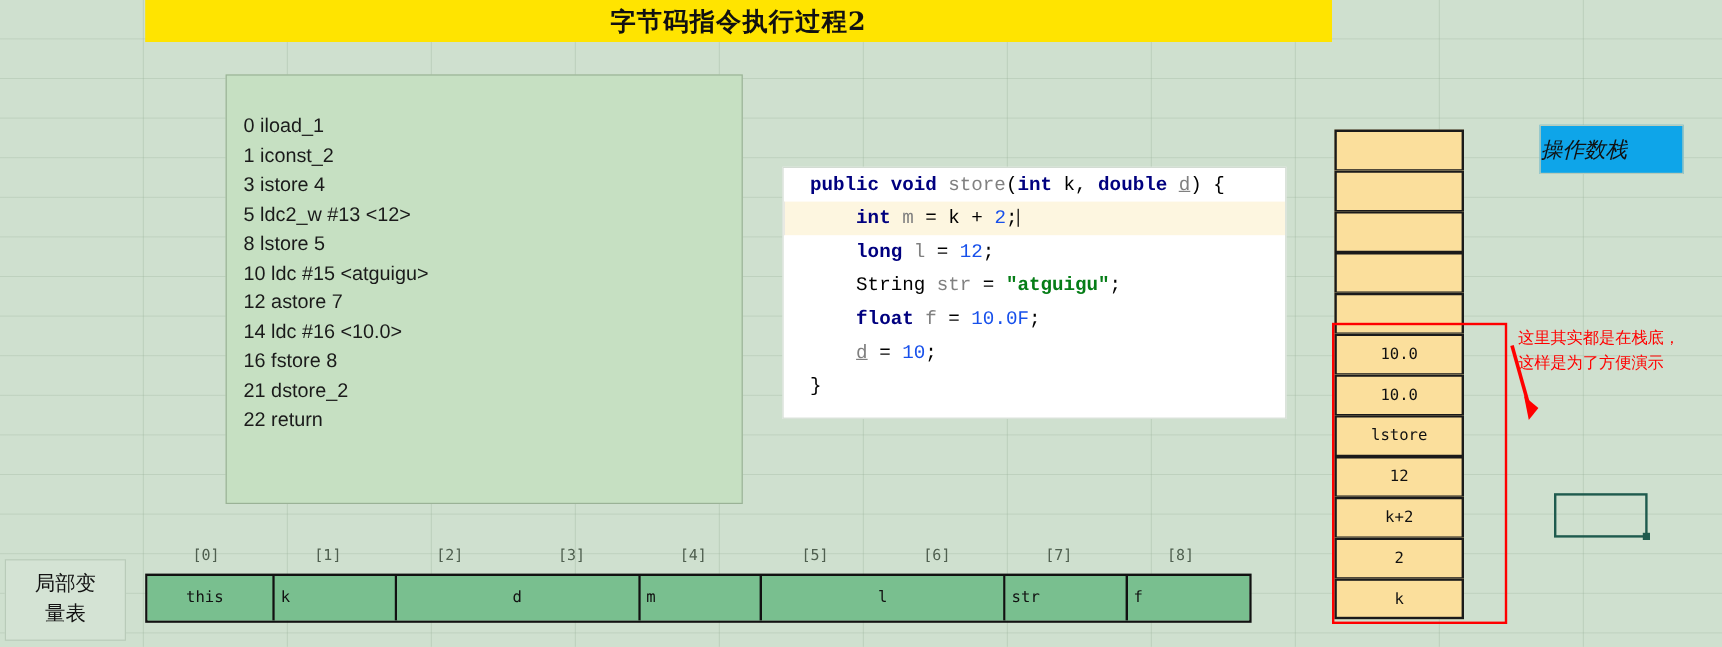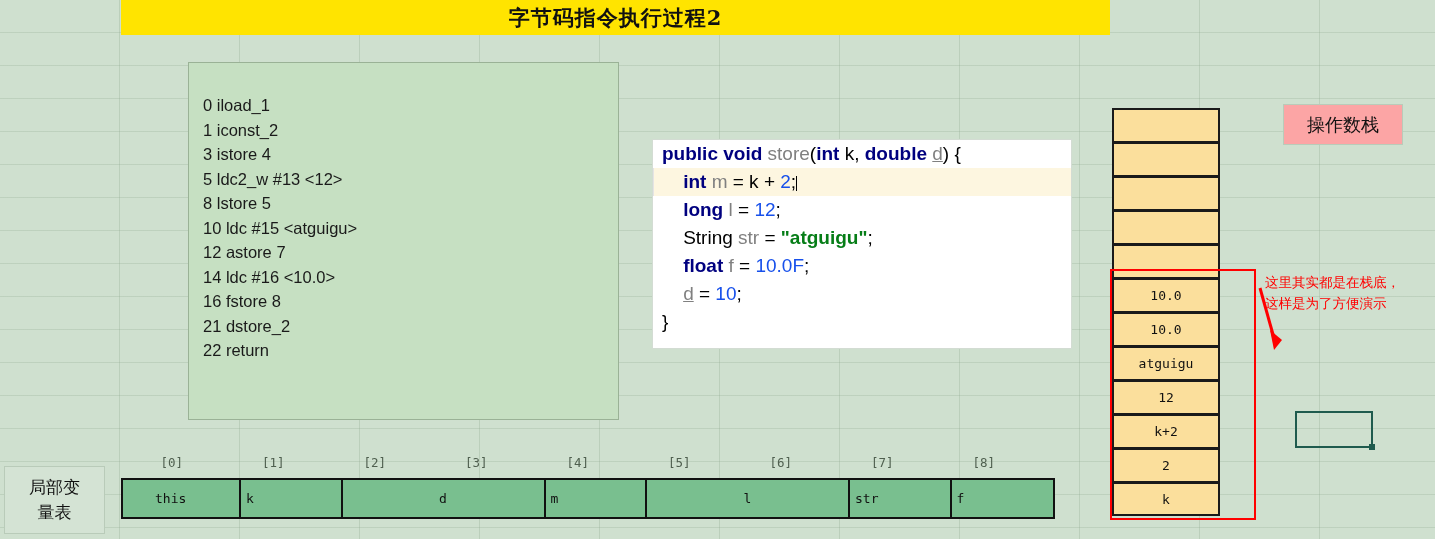--- a/index.html
+++ b/index.html
@@ -65,25 +65,25 @@
   
   #code-panel {
     left: 652px; top: 139px;
     width: 420px; height: 210px;
     background: #ffffff;
     border: 1px solid #d3dcd3;
     box-sizing: border-box;
     overflow: hidden;
   }
   #code-panel .crow {
-    font-family: Liberation Sans, sans-serif;
-    font-size: 19px;
+    font-family: Liberation Mono, monospace;
+    font-size: 16px;
     line-height: 28px;
     white-space: pre;
-    padding-left: 9px;
+    padding-left: 22px;
     position: relative;
   }
   #code-panel .crow.hl {
     background: #fdf6e0;
   }
   #code-panel .crow.hl::before {
     content: "";
     position: absolute;
     left: 0; top: 0; bottom: 0;
     width: 1px;
@@ -145,27 +145,28 @@
   #stack-note-arrow {
     left: 1248px; top: 286px;
     width: 60px; height: 70px;
   }
 
   
   #operand-stack-label {
     left: 1283px; top: 104px;
     width: 118px; height: 39px;
     border: 1px solid #b9cbb9;
-    background: #fca5a5;
-    display: flex;
-    align-items: center;
-    justify-content: center;
+    background: #0ea5e9;
+    display: flex;
+    align-items: center;
+    justify-content: flex-start;
     font-family: "DejaVu Serif", "Liberation Serif", serif;
     font-size: 18px;
     color: #111;
+    font-style: italic;
   }
 
   
   #empty-textbox {
     left: 1295px; top: 411px;
     width: 78px; height: 37px;
     border: 2px solid #1f5b4e;
     background: transparent;
     box-sizing: border-box;
   }
@@ -262,21 +263,21 @@
   </div>
 
 <div class="abs" id="operand-stack">
     <div class="cell"></div>
     <div class="cell"></div>
     <div class="cell"></div>
     <div class="cell"></div>
     <div class="cell"></div>
     <div class="cell">10.0</div>
     <div class="cell">10.0</div>
-    <div class="cell">atguigu</div>
+    <div class="cell">lstore</div>
     <div class="cell">12</div>
     <div class="cell">k+2</div>
     <div class="cell">2</div>
     <div class="cell">k</div>
   </div>
 <div class="abs" id="stack-highlight-box"></div>
 
 <div class="abs" id="stack-note">这里其实都是在栈底，
 这样是为了方便演示</div>
 <svg class="abs" id="stack-note-arrow" viewBox="0 0 60 70">
@@ -301,20 +302,20 @@
     <span class="ix" style="left: 152.25px;">[1]</span>
     <span class="ix" style="left: 253.75px;">[2]</span>
     <span class="ix" style="left: 355.25px;">[3]</span>
     <span class="ix" style="left: 456.75px;">[4]</span>
     <span class="ix" style="left: 558.25px;">[5]</span>
     <span class="ix" style="left: 659.75px;">[6]</span>
     <span class="ix" style="left: 761.25px;">[7]</span>
     <span class="ix" style="left: 862.75px;">[8]</span>
   </div>
 <div class="abs" id="lvt-cells">
-    <div class="slot left" style="width: 118px; padding-left: 32px;">this</div>
+    <div class="slot left" style="width: 106px; padding-left: 32px;">this</div>
     <div class="slot left" style="width: 101.5px;">k</div>
     <div class="slot center" style="width: 203px;">d</div>
     <div class="slot left" style="width: 101.5px;">m</div>
     <div class="slot center" style="width: 203px;">l</div>
     <div class="slot left" style="width: 101.5px;">str</div>
     <div class="slot left" style="width: 101.5px;">f</div>
   </div>
 
 </body></html>

